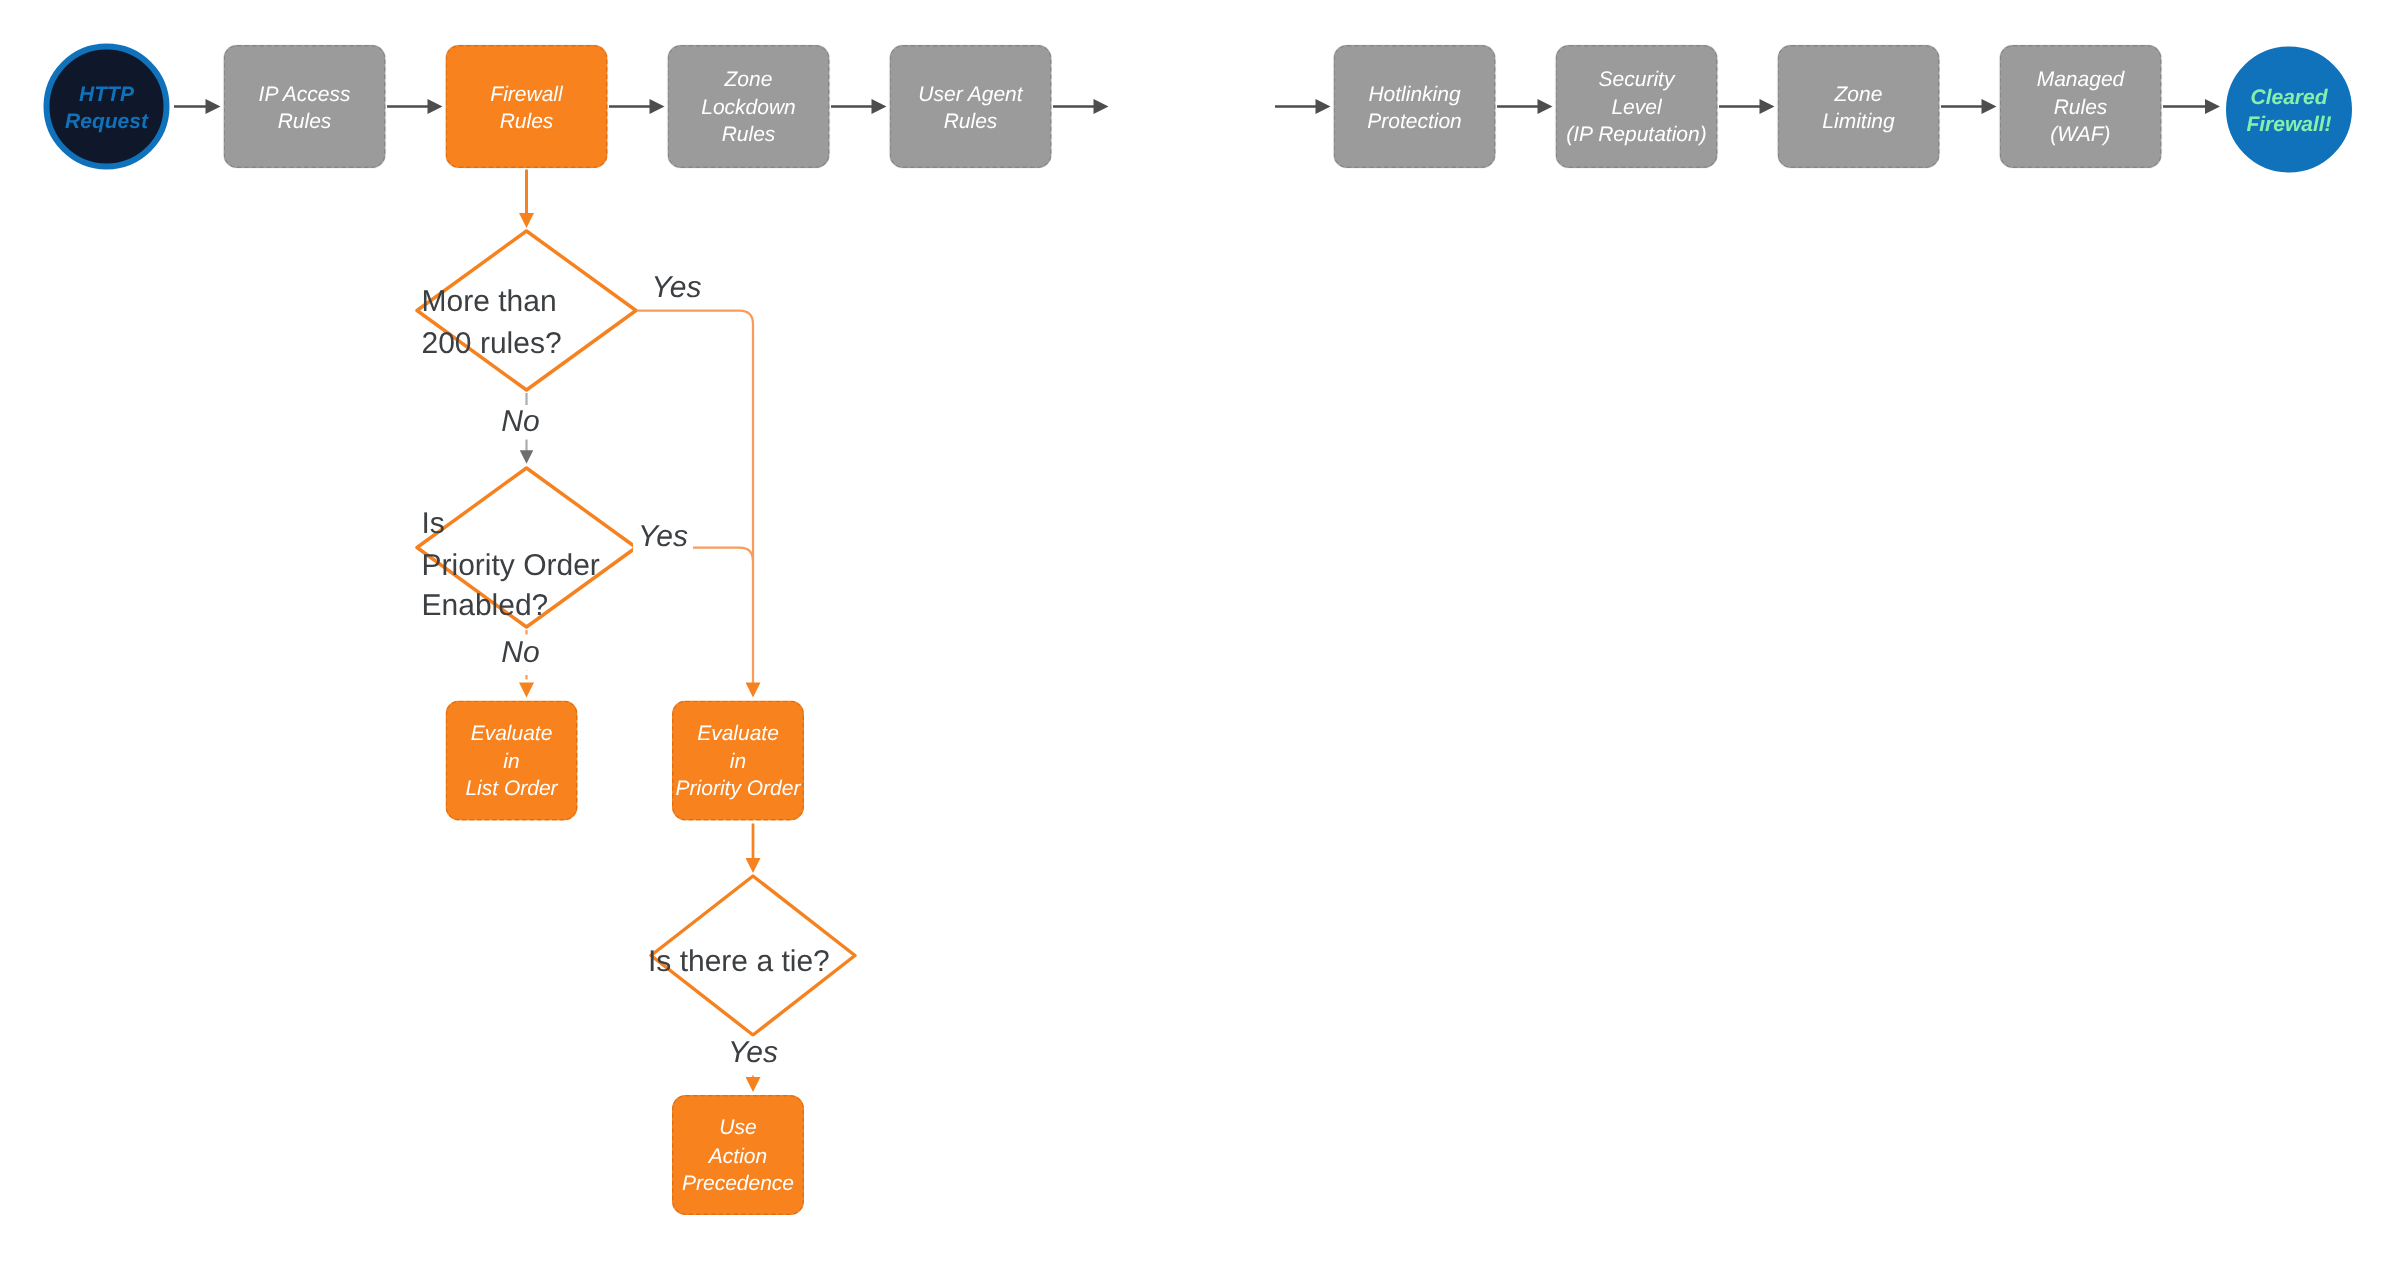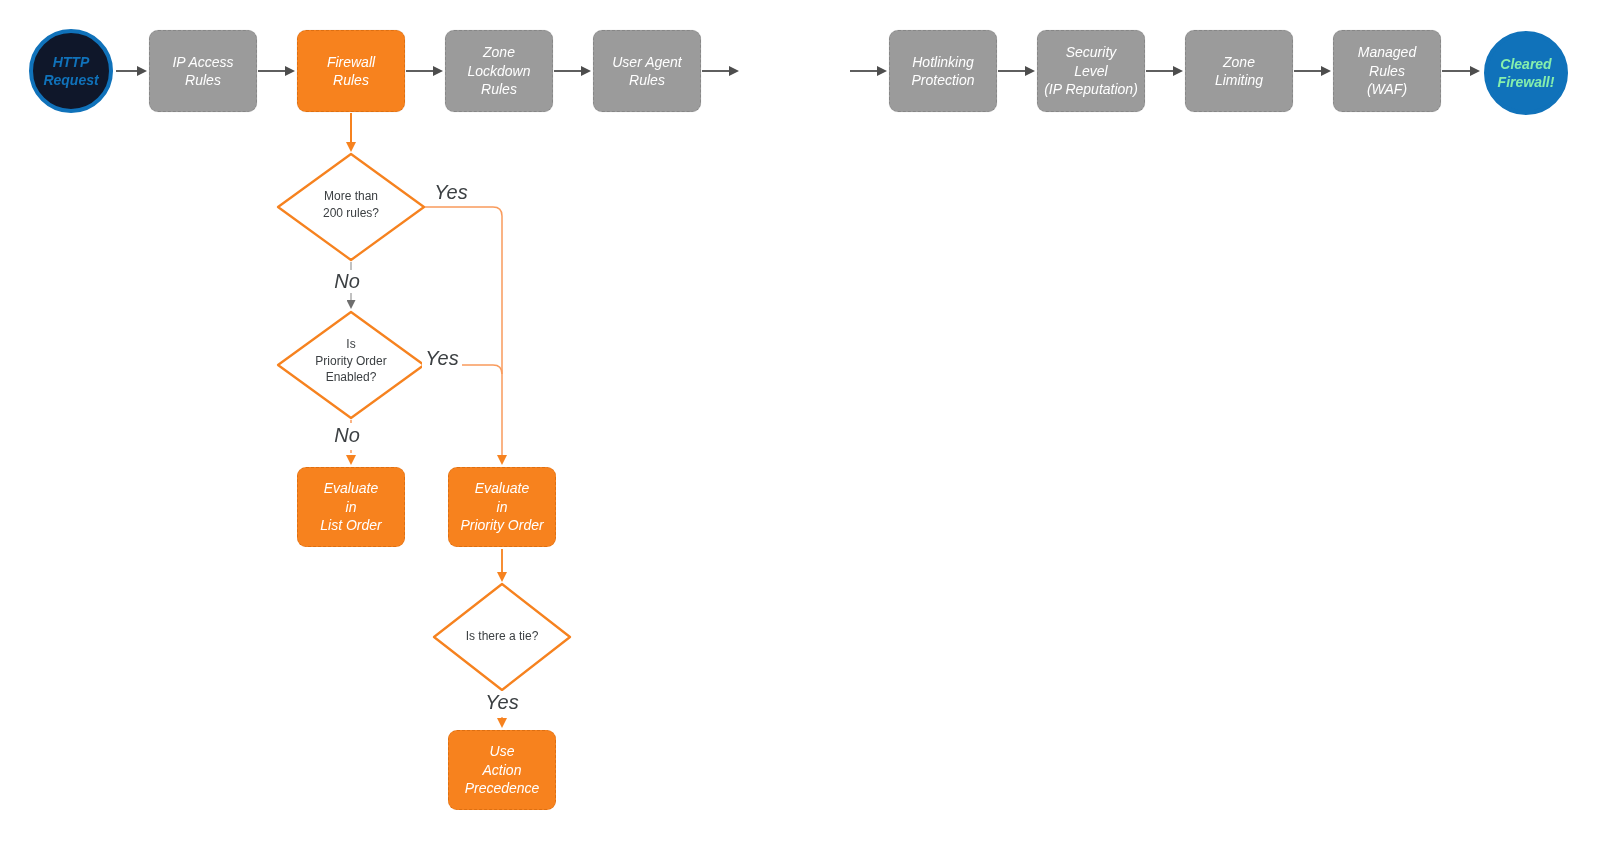--- a/index.html
+++ b/index.html
@@ -39,21 +39,21 @@
     color:#ffffff;
     font-style:italic;
     font-size:14px;line-height:1.32;
     box-shadow:0 0 0 0.5px rgba(0,0,0,0.05);
   }
   .stage.highlight{
     background:var(--orange_fill);
     border:1px dashed #DD6F12;
   }
   .action{
-    width:108px;height:80px;
+    width:88px;height:80px;
     border-radius:9px;
     background:var(--orange_fill);
     border:1px dashed #DD6F12;
     color:#ffffff;
     font-style:italic;
     font-size:14px;line-height:1.32;
   }
   .circle{
     width:84px;height:84px;
     border-radius:50%;
@@ -65,23 +65,22 @@
     border:4px solid var(--blue);
     color:var(--blue);
   }
   .circle.end{
     background:var(--blue);
     border:4px solid var(--blue);
     color:#86efac;
   }
   .diamond-text{
     position:absolute;z-index:2;
-    text-align:center;
     color:var(--label_text);
-    font-size:12px;line-height:1.38;
+    font-size:20px;line-height:1.38;
   }
   .edge-label{
     position:absolute;z-index:3;
     width:40px;text-align:center;
     background:#ffffff;
     color:var(--label_text);
     font-size:20px;font-style:italic;
     line-height:1.15;
   }
 </style>

